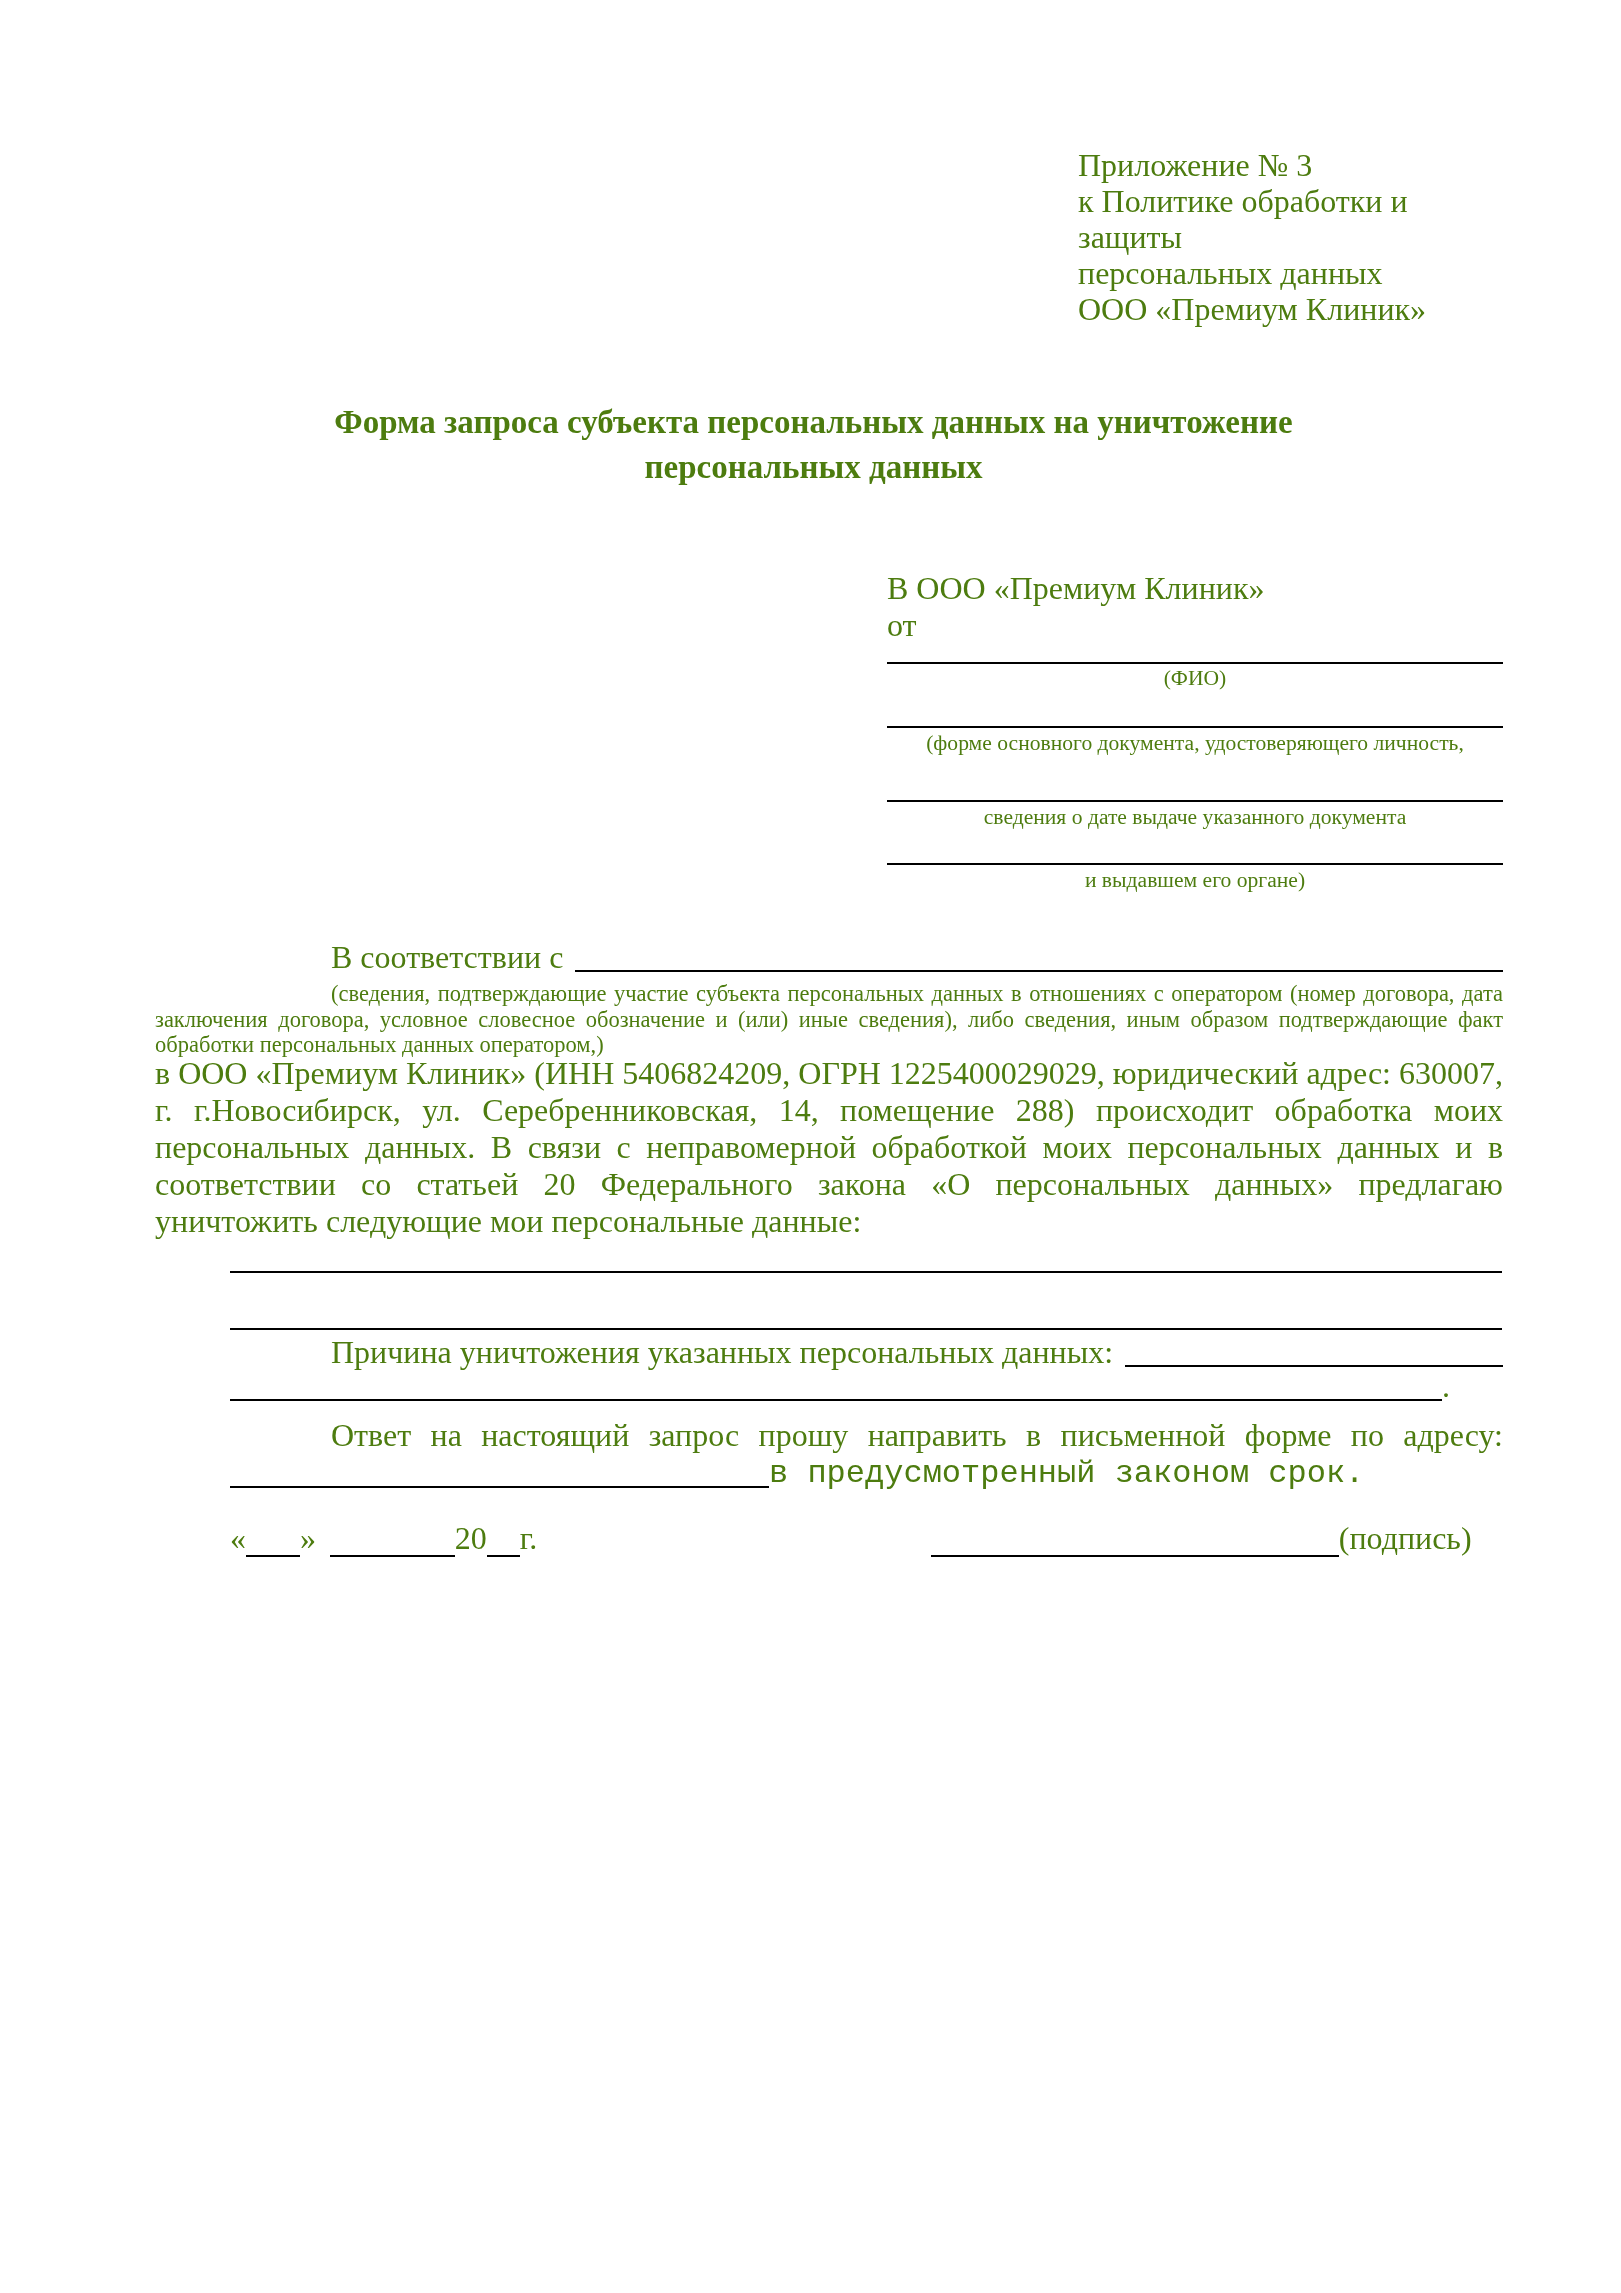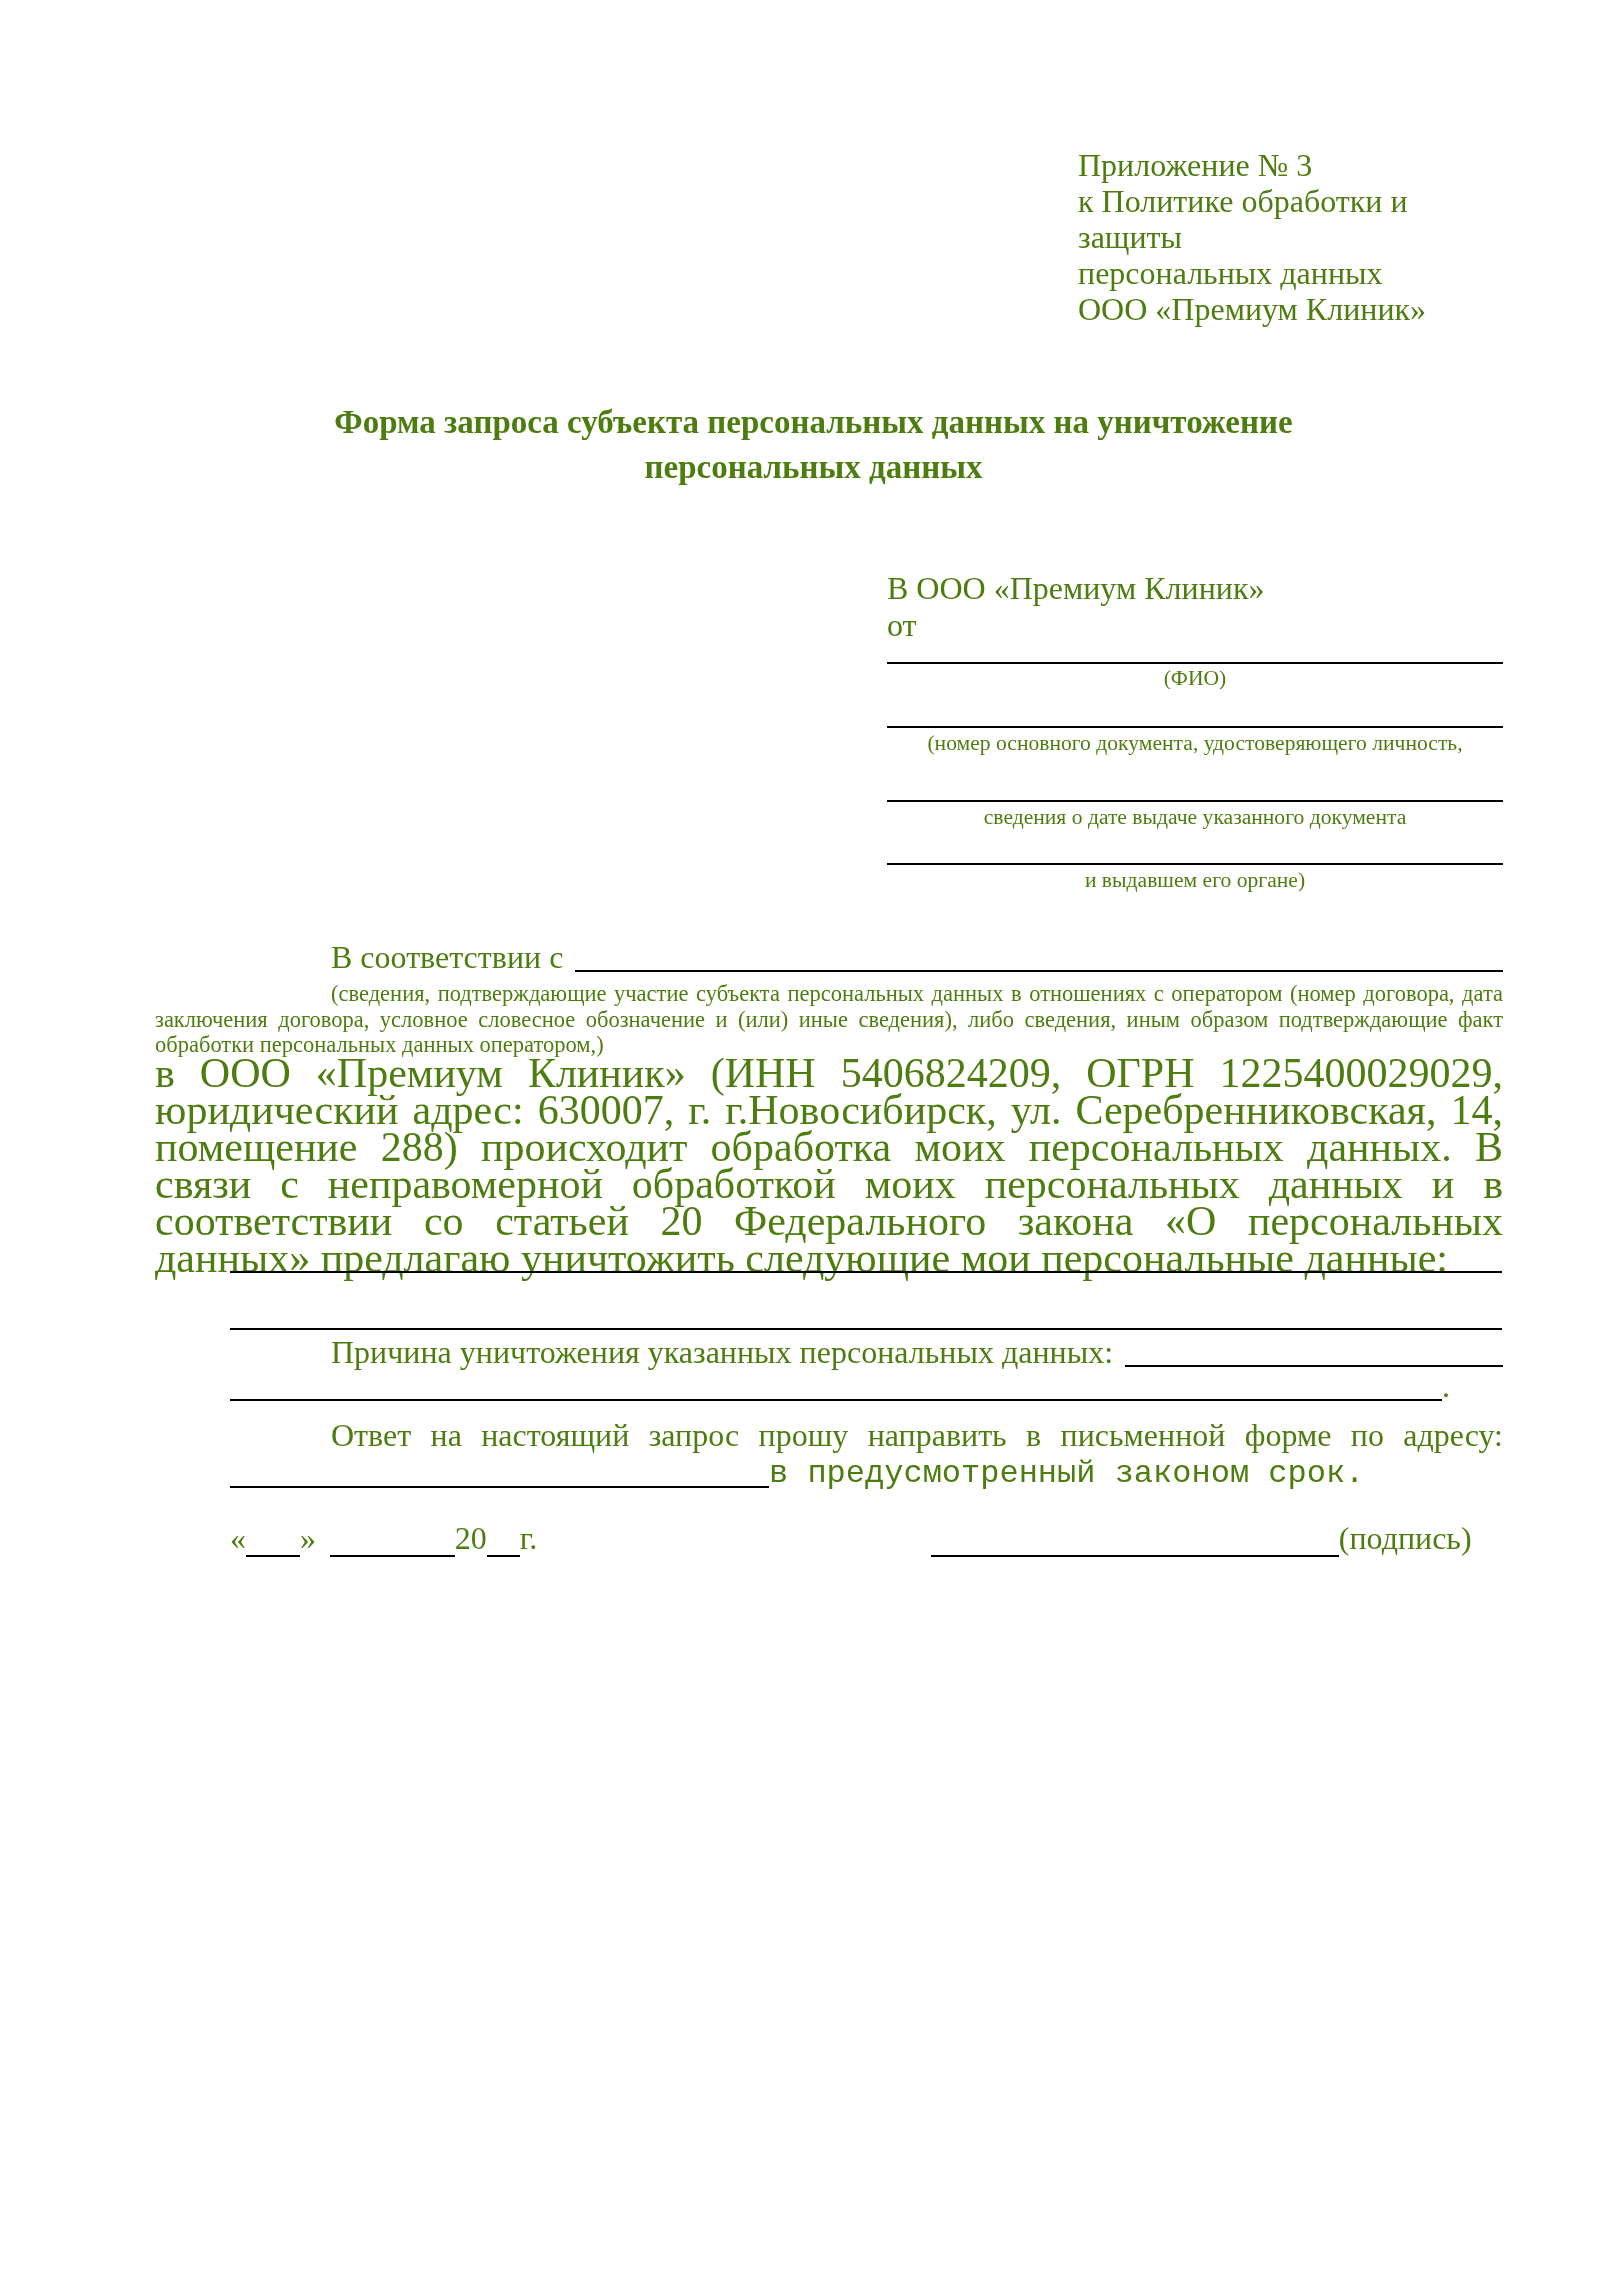--- a/index.html
+++ b/index.html
@@ -91,21 +91,21 @@
     width: 1348px;
     font-size: 22.5px;
     line-height: 25.5px;
     text-align: justify;
     text-indent: 176px;
   }
   .main-paragraph {
     left: 155px;
     top: 1055px;
     width: 1348px;
-    font-size: 42px;
+    font-size: 32px;
     line-height: 37px;
     text-align: justify;
   }
 
   .abs-line {
     position: absolute;
     height: 0;
     border-bottom: 2.9px solid #000;
   }
 
@@ -183,21 +183,21 @@
   </div>
 
   <div class="abs addressee">
     <div>В ООО «Премиум Клиник»</div>
     <div>от</div>
 
     <div class="u-line u-first"></div>
     <div class="cap">(ФИО)</div>
 
     <div class="u-line gap36"></div>
-    <div class="cap">(номер основного документа, удостоверяющего личность,</div>
+    <div class="cap">(форме основного документа, удостоверяющего личность,</div>
 
     <div class="u-line gap46"></div>
     <div class="cap">сведения о дате выдаче указанного документа</div>
 
     <div class="u-line gap34"></div>
     <div class="cap">и выдавшем его органе)</div>
   </div>
 
   <div class="abs line-flex accordance">
     <span class="lbl">В соответствии с</span>

